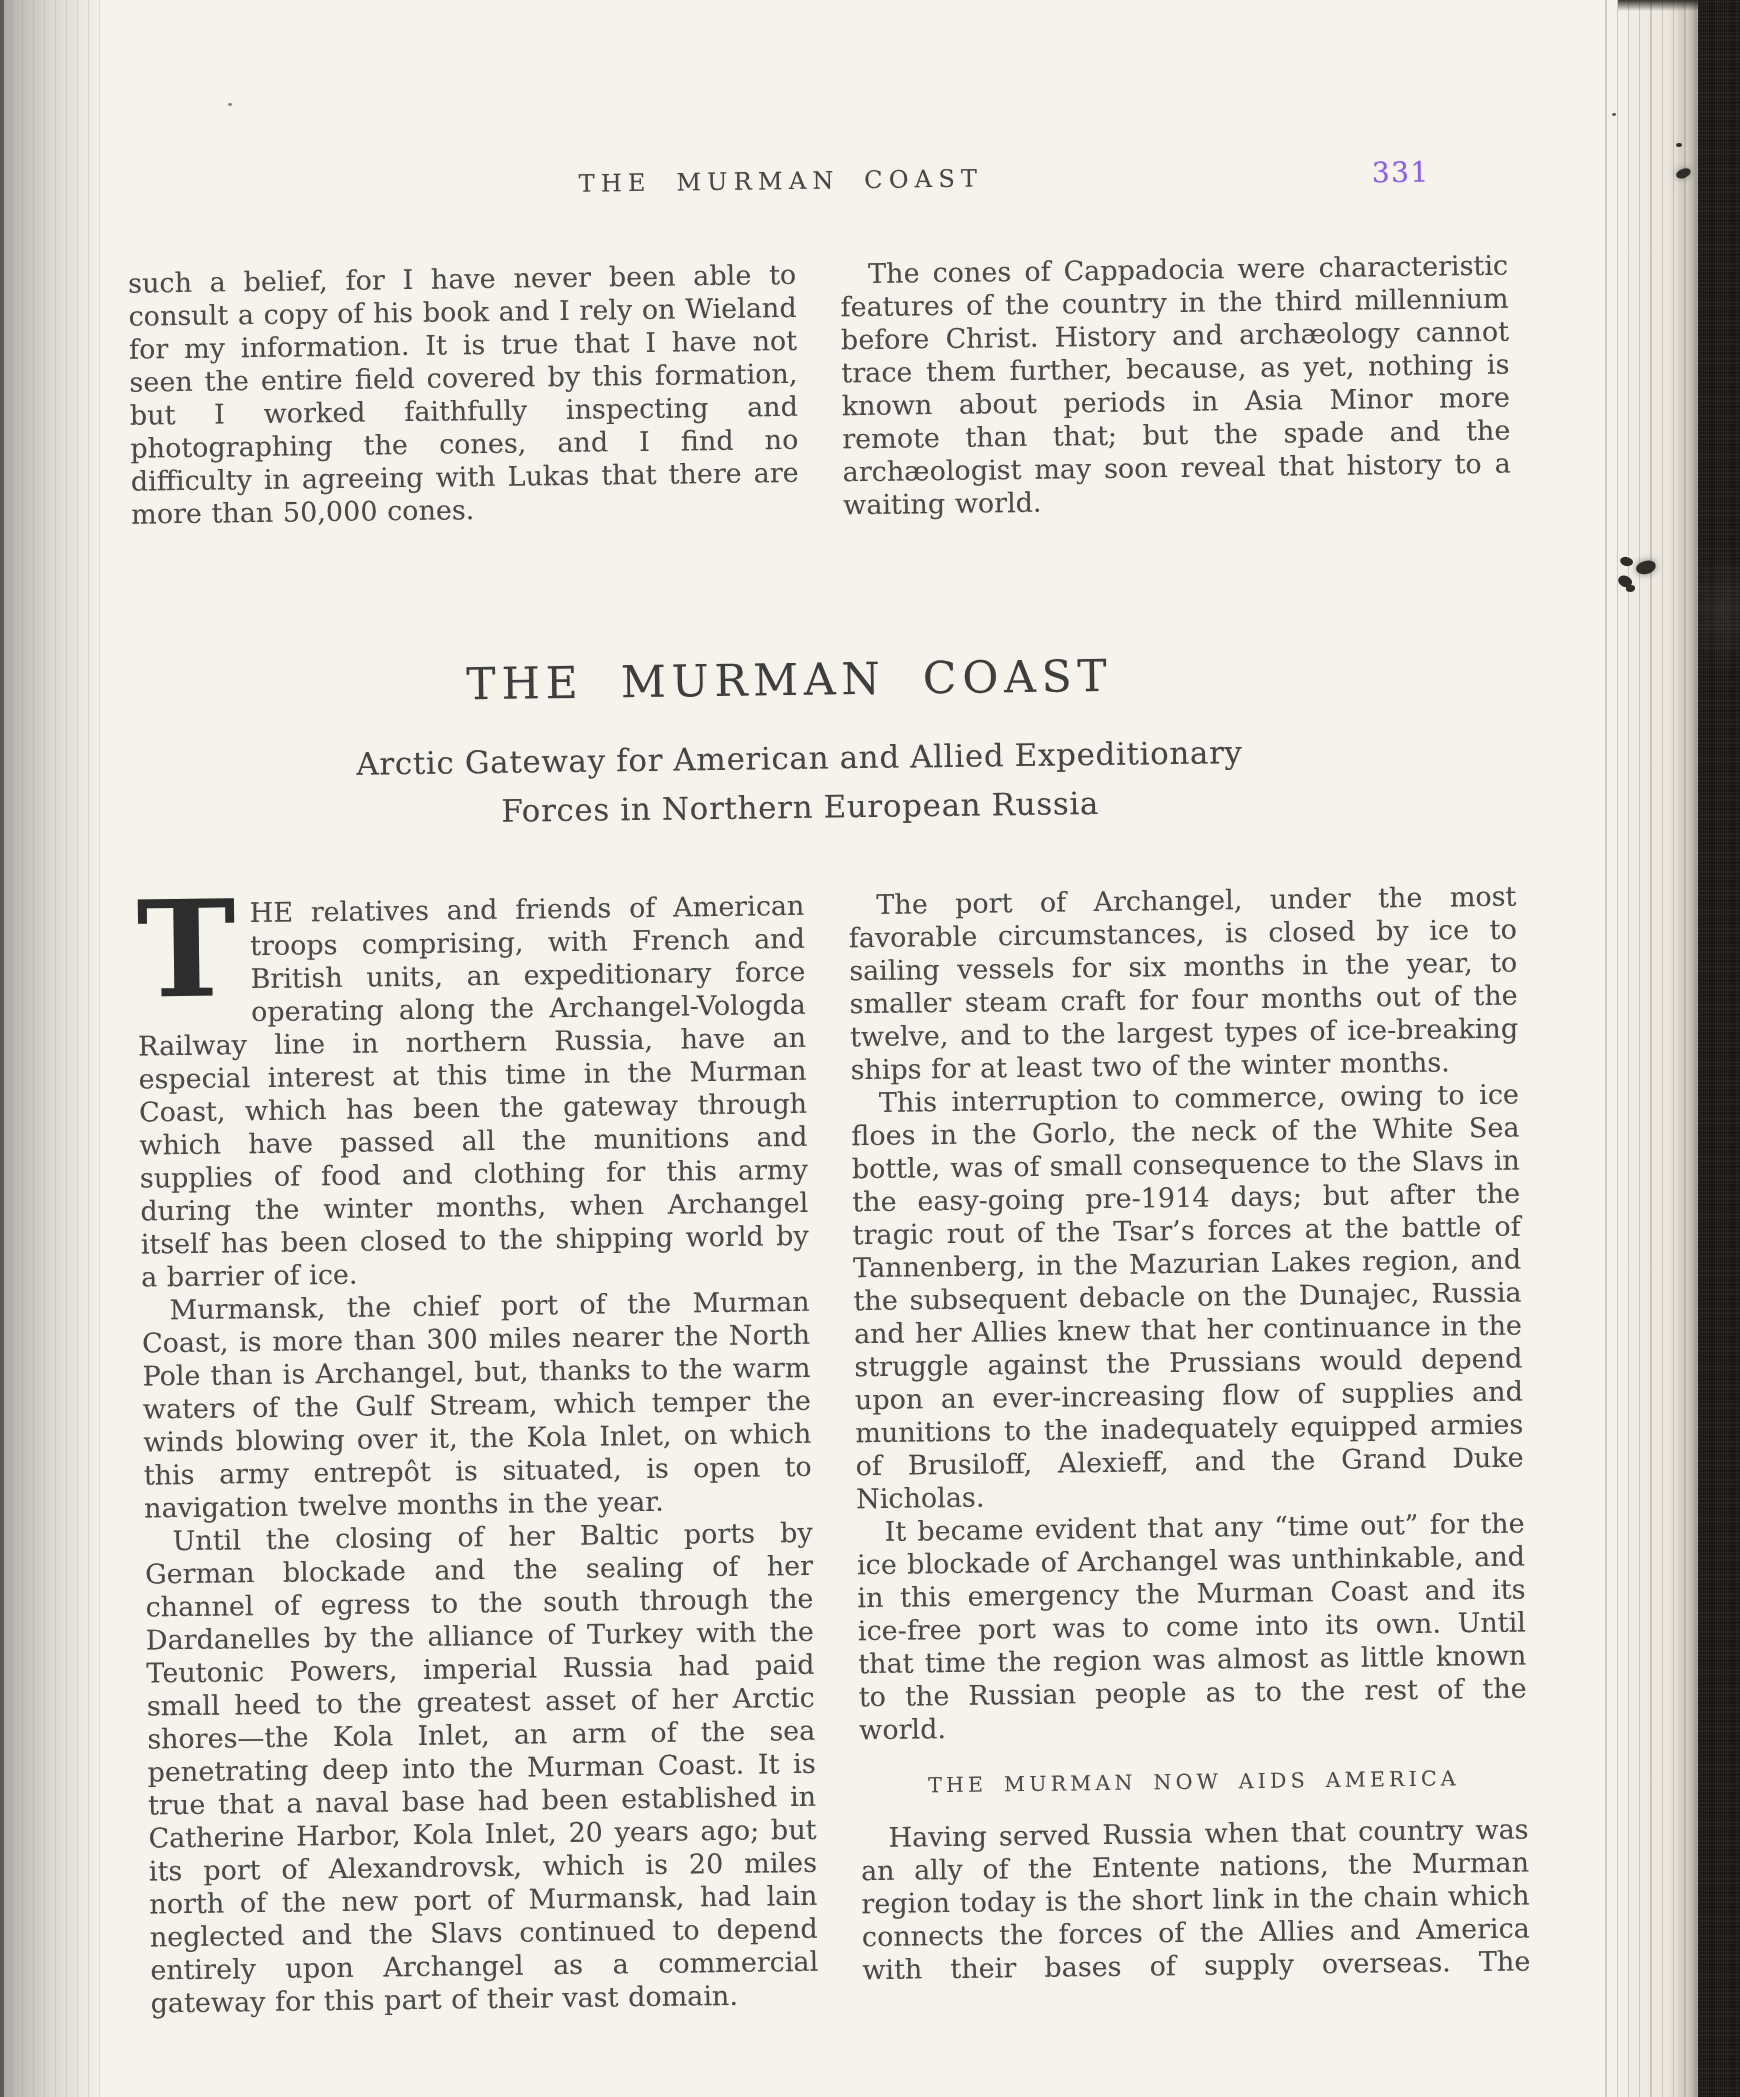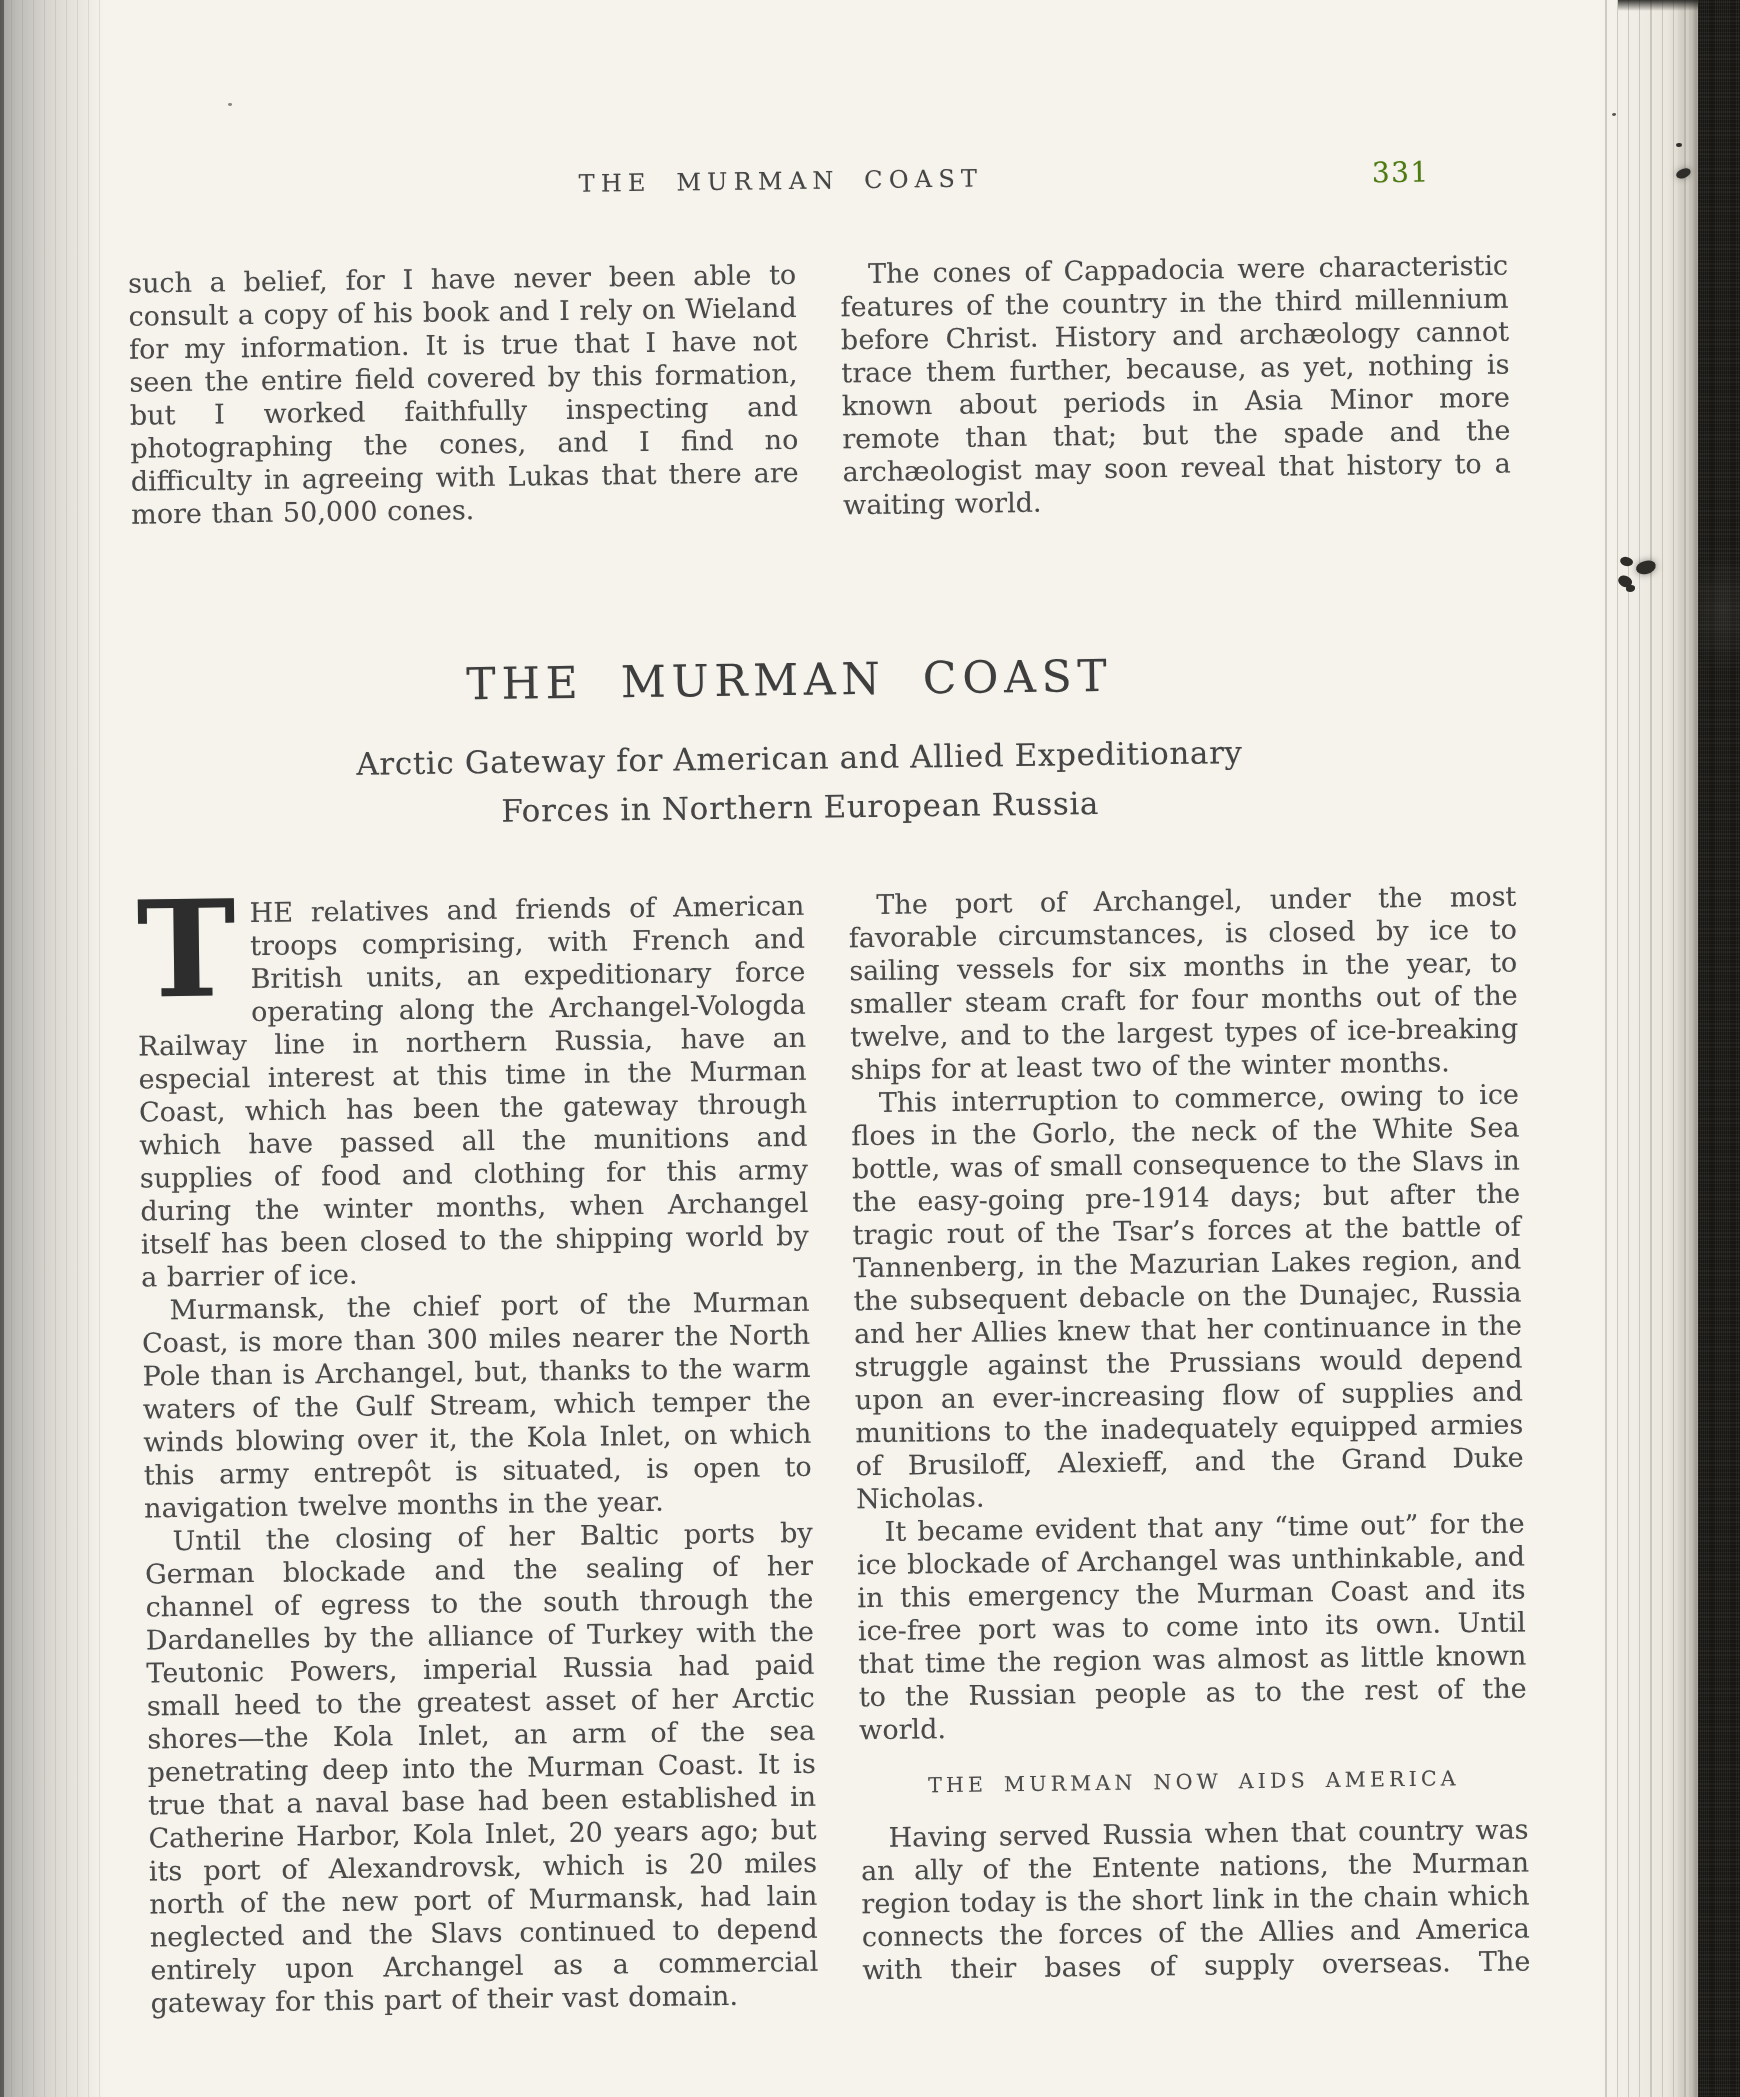--- a/index.html
+++ b/index.html
@@ -37,21 +37,21 @@
   .speck.s6{left:1676px;top:169px;width:15px;height:9.2px;transform:rotate(-18deg);box-shadow:0 0 6.7px rgba(60,58,52,.5);}
   .speck.s7{left:1612px;top:113px;width:4.2px;height:3.4px;opacity:.8;}
   .speck.s8{left:228px;top:103px;width:3.8px;height:2.9px;opacity:.55;}
 
   
   .content{position:absolute;inset:0;transform:rotate(-0.75deg);transform-origin:50% 42%;}
   .scan-text{text-shadow:0 0 0.8px rgba(80,80,80,.32);}
 
   .runhead{position:absolute;top:166px;left:138px;width:1380px;text-align:center;
     font-size:24px;letter-spacing:.26em;word-spacing:.45em;color:#464646;transform:translateX(-36px);}
-  .pagenum{position:absolute;top:163px;left:1383px;font-size:28px;letter-spacing:.05em;color:#4d7c0f;}
+  .pagenum{position:absolute;top:163px;left:1383px;font-size:28px;letter-spacing:.05em;color:#8b5cf6;}
 
   .intro{position:absolute;top:257px;left:138px;width:1380px;display:flex;gap:44px;}
   .col{width:668px;}
 
   .para{margin:0;font-size:27px;line-height:33px;text-align:justify;word-spacing:.04em;}
   .indent{text-indent:28px;}
   .just-last{text-align-last:justify;}
 
   .title{position:absolute;top:653px;left:138px;width:1380px;text-align:center;
     font-size:44px;letter-spacing:.13em;word-spacing:.4em;color:#3e3e3e;transform:translateX(-34px);}

